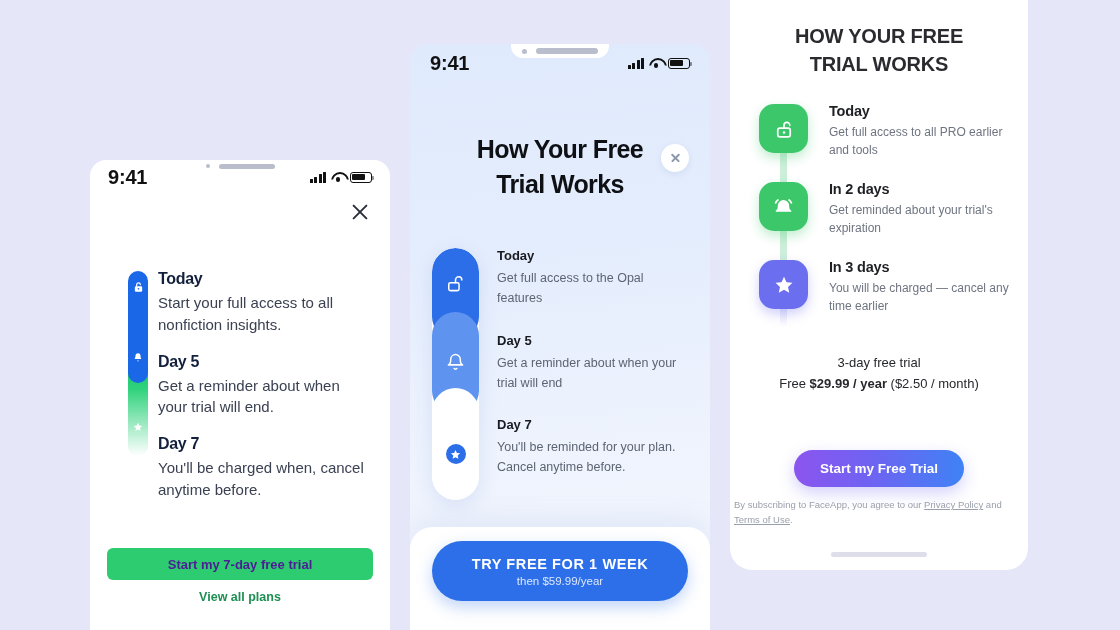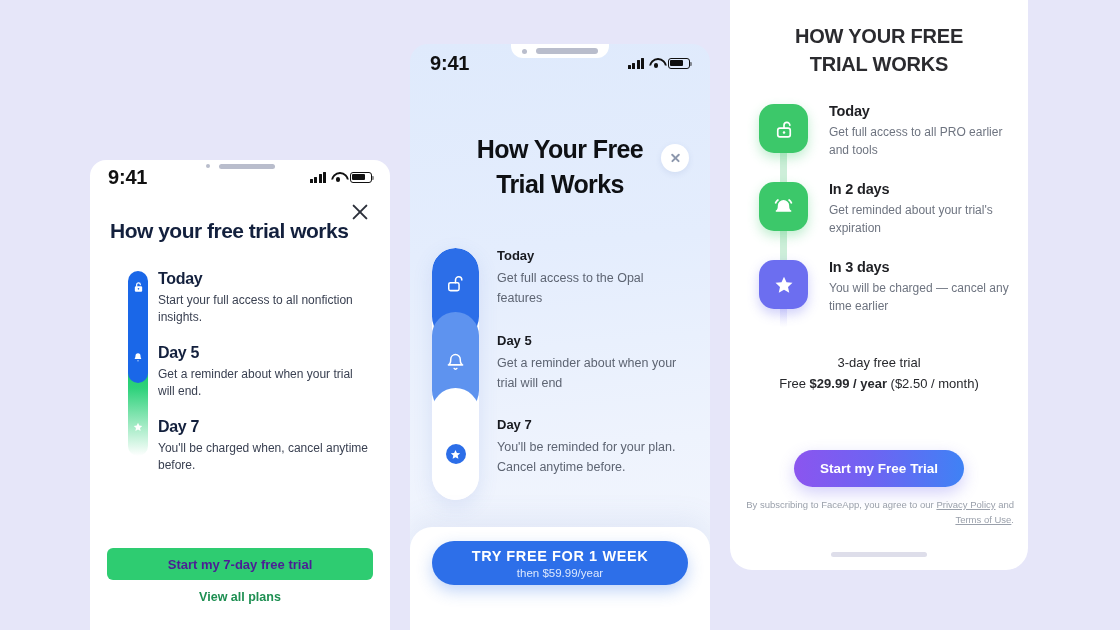--- a/index.html
+++ b/index.html
@@ -62,21 +62,21 @@
   #p1 .tl .green{position:absolute;left:0;top:88px;width:20px;height:97px;
     background:linear-gradient(180deg,#16c464 0%,#2ed27b 30%,rgba(80,224,150,0) 100%);
     border-radius:0 0 10px 10px;}
   #p1 .tl .blue{position:absolute;left:0;top:0;width:20px;height:112px;
     background:#1a67e8;border-radius:10px;}
   #p1 .tl .ic{position:absolute;left:0;width:20px;height:20px;display:flex;
     align-items:center;justify-content:center;}
   #p1 .steps{position:absolute;left:68px;top:110px;width:212px;}
   #p1 .step{margin-bottom:17px;}
   #p1 .step h3{margin:0 0 4px;font-size:16px;font-weight:bold;color:#13203d;letter-spacing:-.3px;}
-  #p1 .step p{margin:0;font-size:12px;color:#3a4152;line-height:1.45;}
+  #p1 .step p{margin:0;font-size:15px;color:#3a4152;line-height:1.45;}
   #p1 .price{position:absolute;left:16px;right:16px;top:340px;text-align:center;
     font-size:13px;color:#13203d;line-height:1.5;}
   #p1 .price b{font-weight:bold;}
   #p1 .cta{position:absolute;left:17px;right:17px;top:388px;height:32px;
     background:#2ecc71;border-radius:6px;display:flex;align-items:center;
     justify-content:center;color:#4c1d95;font-size:13px;font-weight:bold;cursor:pointer;}
   #p1 .link{position:absolute;left:0;right:0;top:430px;text-align:center;
     font-size:12.5px;font-weight:bold;color:#1e8f52;cursor:pointer;}
 
   
@@ -101,21 +101,21 @@
   #p2 .tl .s1{top:0;height:92px;background:#2c6ee8;border-radius:24px;}
   #p2 .tl .s2{top:64px;height:102px;background:#5e93ef;border-radius:24px;}
   #p2 .tl .s3{top:140px;height:112px;background:#fff;border-radius:24px;}
   #p2 .steps{position:absolute;left:87px;top:204px;width:190px;}
   #p2 .step{margin-bottom:24px;}
   #p2 .step h3{margin:0 0 5px;font-size:13px;font-weight:bold;color:#181a20;}
   #p2 .step p{margin:0;font-size:12.5px;color:#5d6472;line-height:1.62;}
   #p2 .sheet{position:absolute;left:0;right:0;bottom:0;height:103px;
     background:#fff;border-radius:22px 22px 0 0;
     box-shadow:0 -8px 28px rgba(90,120,190,.10);}
-  #p2 .bigcta{position:absolute;left:22px;right:22px;top:14px;height:44px;
+  #p2 .bigcta{position:absolute;left:22px;right:22px;top:14px;height:60px;
     background:#2d6fe9;border-radius:30px;display:flex;flex-direction:column;
     align-items:center;justify-content:center;cursor:pointer;
     box-shadow:0 6px 16px rgba(45,111,233,.30);}
   #p2 .bigcta .l1{font-size:14.5px;font-weight:bold;color:#fff;letter-spacing:.6px;}
   #p2 .bigcta .l2{font-size:11.5px;color:#dce8fd;margin-top:3px;}
 
   
   #p3{left:730px;top:0;width:298px;height:570px;background:#fff;
       border-radius:0 0 22px 22px;}
   #p3 .title{position:absolute;left:0;right:0;top:22px;text-align:center;
@@ -135,21 +135,21 @@
   #p3 .step h3{margin:0 0 4px;font-size:14.5px;font-weight:bold;color:#1f2024;letter-spacing:-.2px;}
   #p3 .step p{margin:0;font-size:12px;color:#6e7480;line-height:1.5;}
   #p3 .price{position:absolute;left:12px;right:12px;top:352px;text-align:center;
     font-size:13px;color:#27282c;line-height:1.62;}
   #p3 .price b{font-weight:bold;}
   #p3 .cta{position:absolute;left:64px;right:64px;top:450px;height:37px;
     border-radius:19px;background:linear-gradient(90deg,#8b55ef 0%,#6f63f2 45%,#3f82f5 100%);
     display:flex;align-items:center;justify-content:center;cursor:pointer;
     color:#fff;font-size:13.5px;font-weight:bold;
     box-shadow:0 6px 16px rgba(110,100,240,.30);}
-  #p3 .legal{position:absolute;left:14px;right:14px;top:498px;text-align:right;
+  #p3 .legal{position:absolute;left:4px;right:14px;top:498px;text-align:left;
     font-size:9.5px;color:#9aa0ab;line-height:1.55;}
   #p3 .legal u{cursor:pointer;}
   #p3 .home-ind{bottom:13px;width:96px;height:5px;}
 
   .ic svg{display:block;}
 </style>
 </head>
 <body>
 
 <div class="stage">
@@ -169,21 +169,20 @@
             <span></span>
           </div>
       </div>
     </div>
     <div class="notch">
       <span class="dot"></span>
       <span class="spk"></span>
     </div>
 
     <div class="close-x"></div>
-    <div class="title">How your free trial works</div>
 
     <div class="tl">
       <div class="green"></div>
       <div class="blue"></div>
       <div class="ic" style="top:6px">
         <svg width="11" height="12" viewBox="0 0 24 24" fill="none" stroke="#fff" stroke-width="2.6">
           <rect x="4" y="10.5" width="16" height="12" rx="2.5" fill="#fff" stroke="none"></rect>
           <path d="M8 10.5V7a4 4 0 0 1 8 0" stroke-linecap="round"></path>
           <circle cx="12" cy="16" r="1.8" fill="#1a67e8" stroke="none"></circle>
         </svg>

